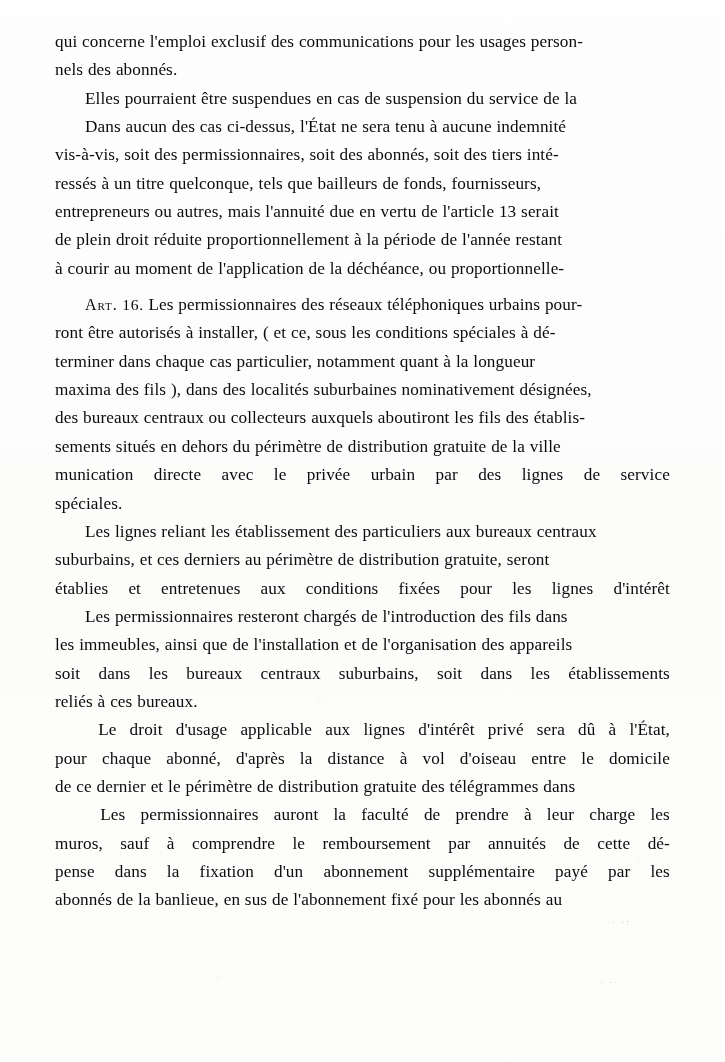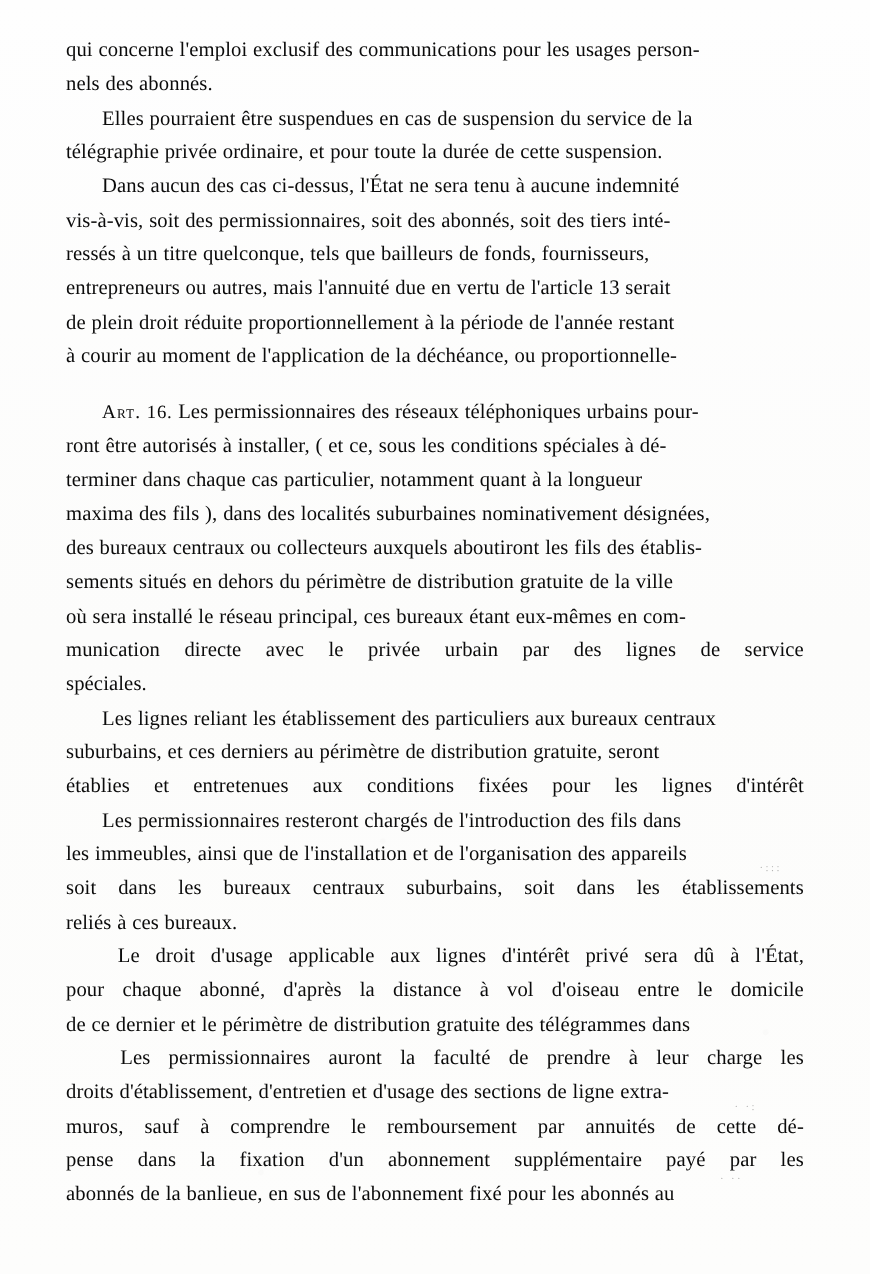--- a/index.html
+++ b/index.html
@@ -104,40 +104,38 @@
       <span class="ln just">
         <span>qui concerne l'emploi exclusif des communications pour les usages person-</span>
       </span>
       <span class="ln">
         <span>nels des abonnés.</span>
       </span>
     </p>
 
     <p class="para">
       <span class="ln"><span class="indent"></span><span>Elles pourraient être suspendues en cas de suspension du service de la</span></span>
-      <span class="ln"><span>télégraphie privée ordinaire, et pour toute la durée de cette suspension.</span></span>
     </p>
 
     <p class="para">
       <span class="ln"><span class="indent"></span><span>Dans aucun des cas ci-dessus, l'État ne sera tenu à aucune indemnité</span></span>
       <span class="ln"><span>vis-à-vis, soit des permissionnaires, soit des abonnés, soit des tiers inté-</span></span>
       <span class="ln"><span>ressés à un titre quelconque, tels que bailleurs de fonds, fournisseurs,</span></span>
       <span class="ln"><span>entrepreneurs ou autres, mais l'annuité due en vertu de l'article 13 serait</span></span>
       <span class="ln"><span>de plein droit réduite proportionnellement à la période de l'année restant</span></span>
       <span class="ln"><span>à courir au moment de l'application de la déchéance, ou proportionnelle-</span></span>
     </p>
 
-    <p class="para" style="margin-top:18px;">
+    <p class="para" style="margin-top:8px;">
       <span class="ln"><span class="indent"></span><span class="smallcaps">Art.</span>&nbsp;<span class="oldnum">16.</span>&nbsp;<span>Les permissionnaires des réseaux téléphoniques urbains pour-</span></span>
       <span class="ln"><span>ront être autorisés à installer, ( et ce, sous les conditions spéciales à dé-</span></span>
       <span class="ln"><span>terminer dans chaque cas particulier, notamment quant à la longueur</span></span>
       <span class="ln"><span>maxima des fils ), dans des localités suburbaines nominativement désignées,</span></span>
       <span class="ln"><span>des bureaux centraux ou collecteurs auxquels aboutiront les fils des établis-</span></span>
       <span class="ln"><span>sements situés en dehors du périmètre de distribution gratuite de la ville</span></span>
-      <span class="ln"><span>où sera installé le réseau principal, ces bureaux étant eux-mêmes en com-</span></span>
       <span class="ln just">
           <span>munication</span>
           <span>directe</span>
           <span>avec</span>
           <span>le</span>
           <span>privée</span>
           <span>urbain</span>
           <span>par</span>
           <span>des</span>
           <span>lignes</span>
@@ -223,21 +221,20 @@
           <span>auront</span>
           <span>la</span>
           <span>faculté</span>
           <span>de</span>
           <span>prendre</span>
           <span>à</span>
           <span>leur</span>
           <span>charge</span>
           <span>les</span>
         </span>
-      <span class="ln"><span>droits d'établissement, d'entretien et d'usage des sections de ligne extra-</span></span>
       <span class="ln just">
           <span>muros,</span>
           <span>sauf</span>
           <span>à</span>
           <span>comprendre</span>
           <span>le</span>
           <span>remboursement</span>
           <span>par</span>
           <span>annuités</span>
           <span>de</span>

